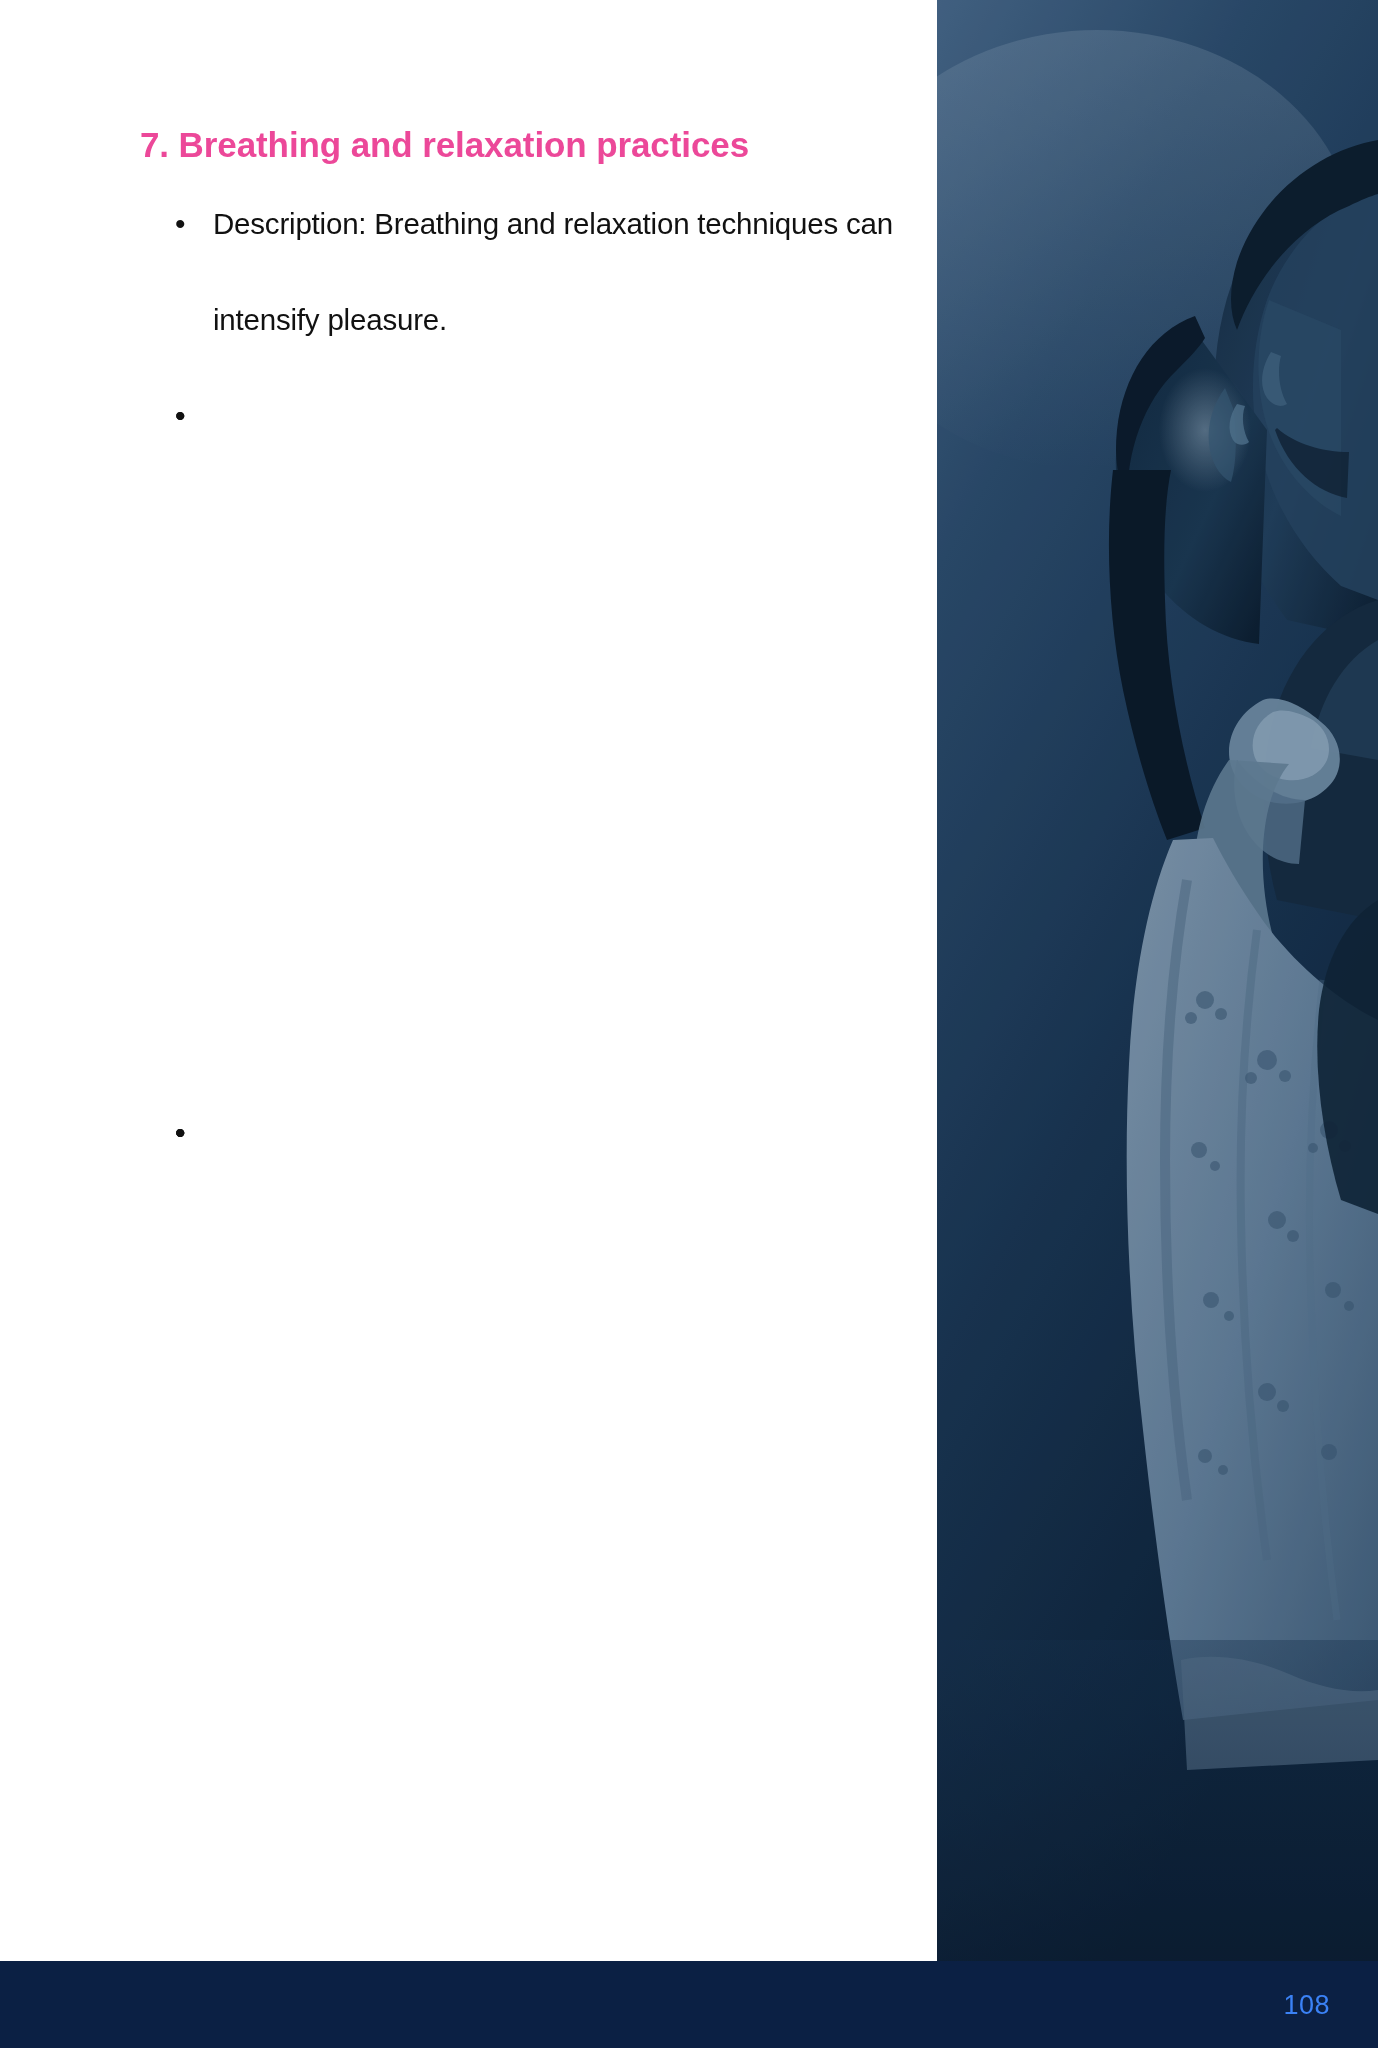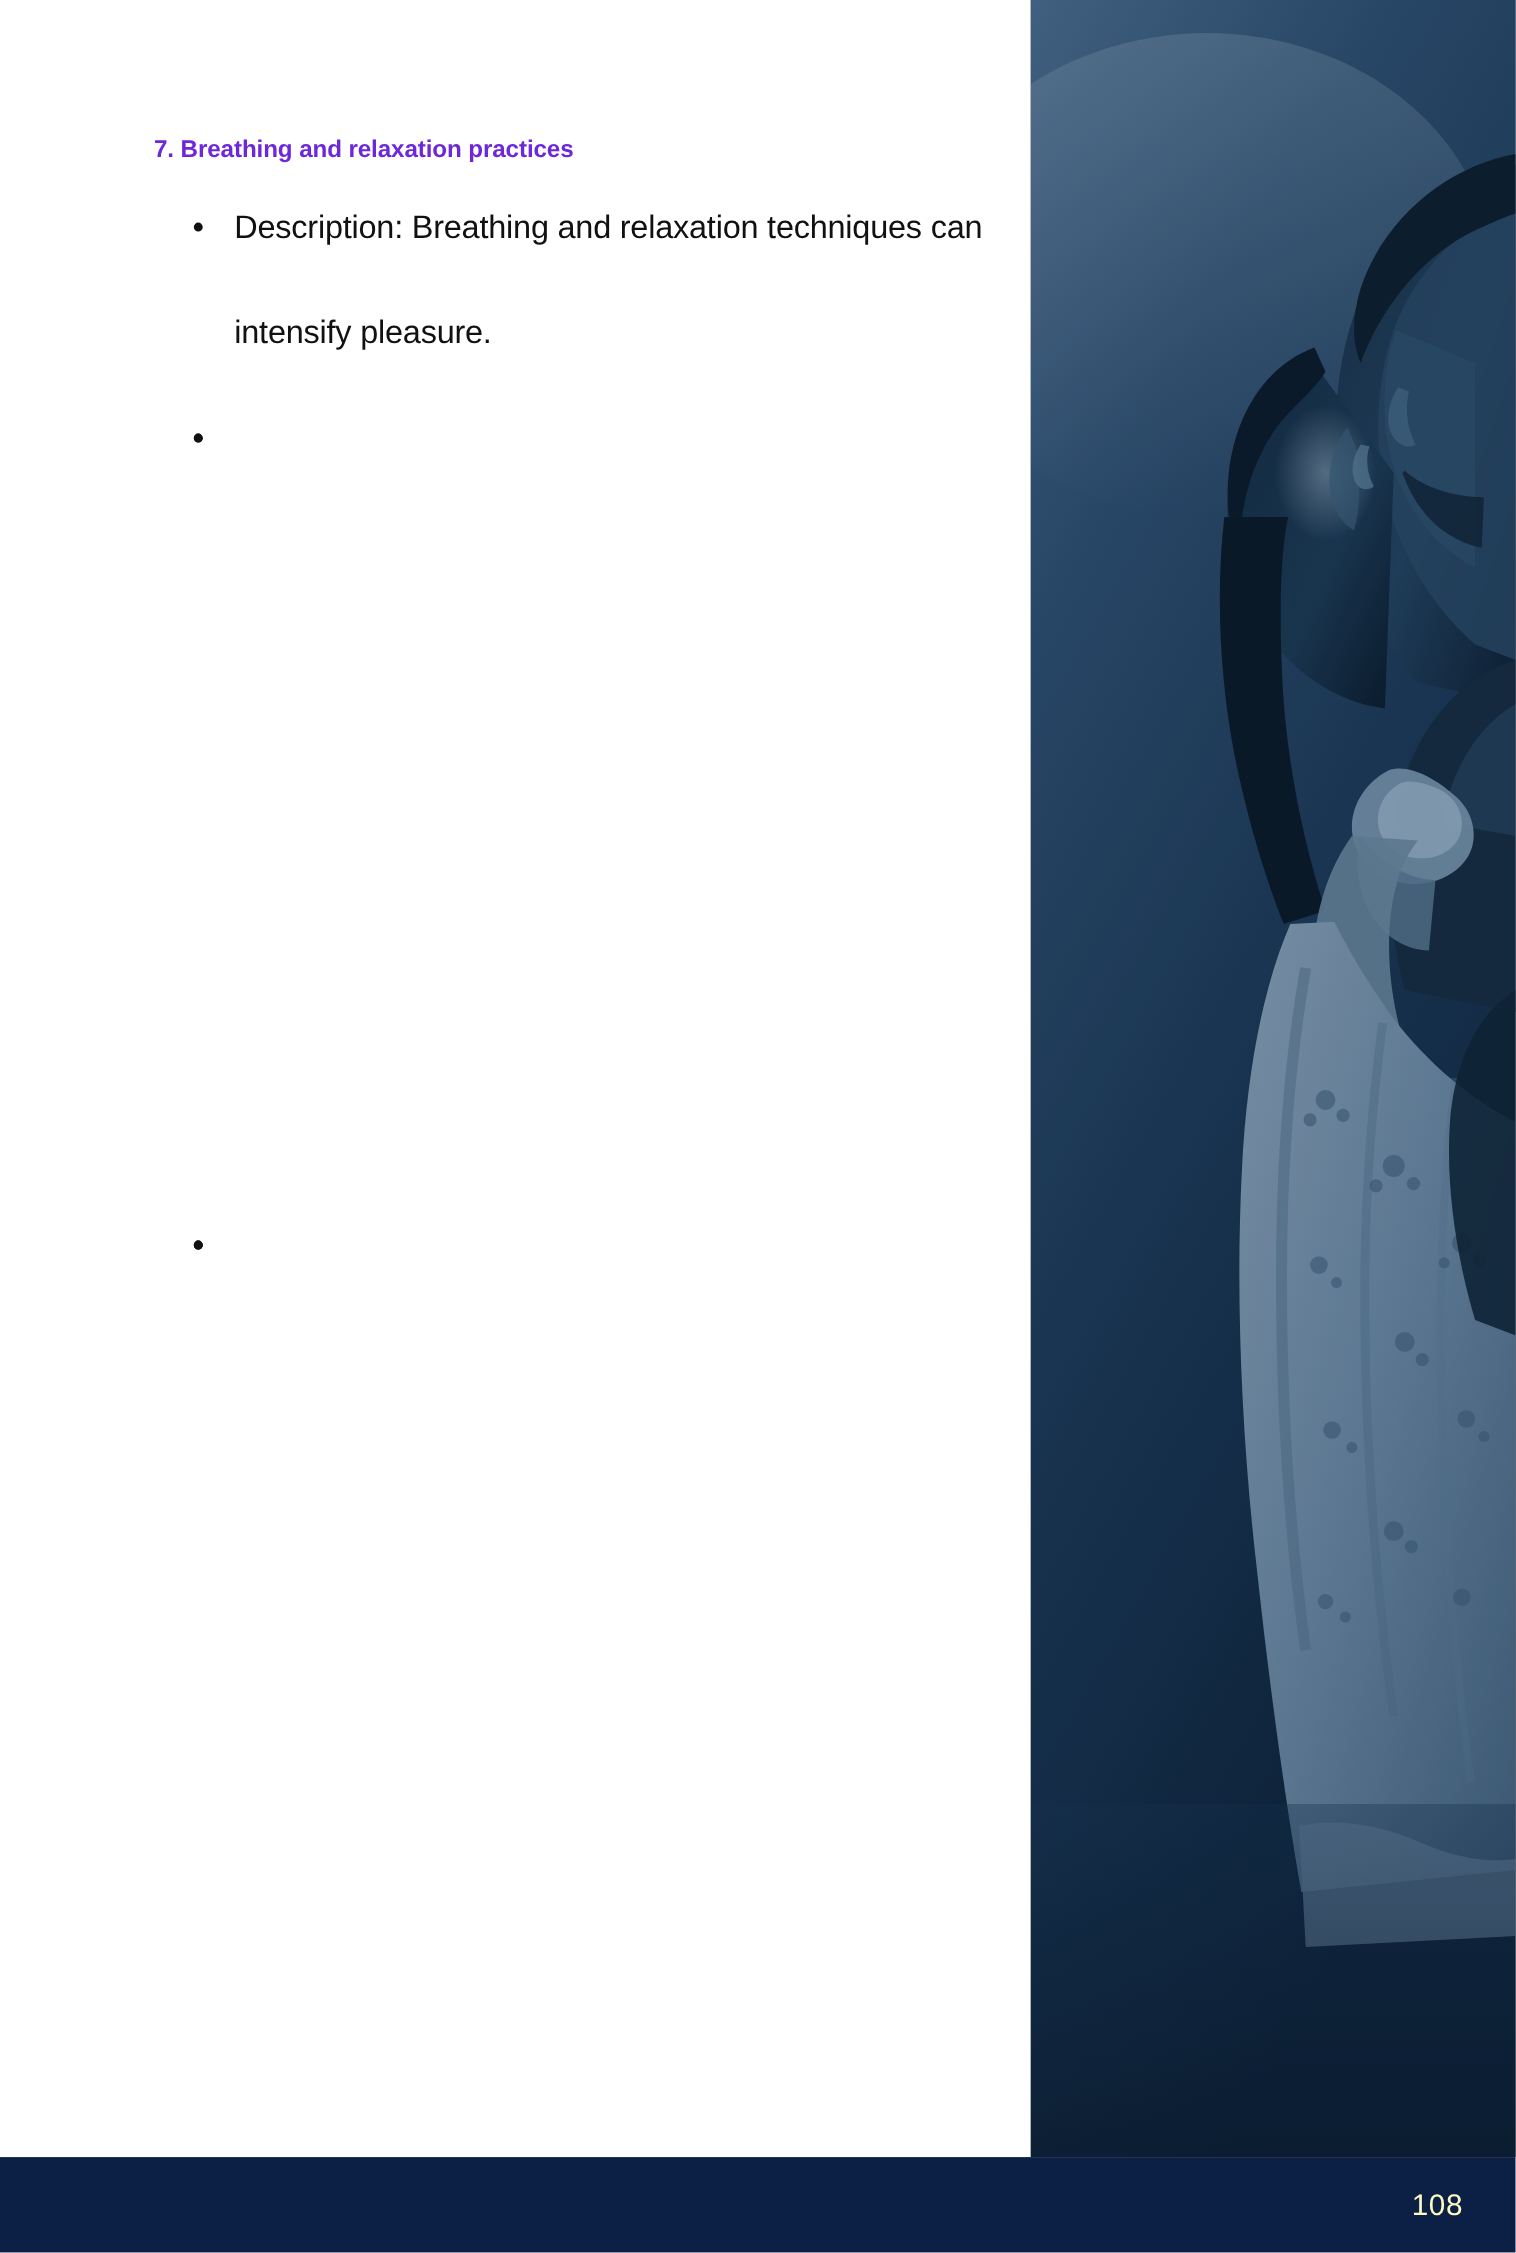--- a/index.html
+++ b/index.html
@@ -50,23 +50,23 @@
 
   .section {
     position: absolute;
     left: 0;
     width: 937px;
   }
   .section-1 { top: 122px; }
   .section-2 { top: 1085px; }
 
   .section-heading {
-    font-size: 22px;
+    font-size: 35px;
     font-weight: bold;
-    color: #6d28d9;
+    color: #ec4899;
     margin: 0 0 8px 0;
     padding-left: 140px;
     letter-spacing: -0.1px;
     line-height: 1.3;
   }
 
   ul.bullets {
     list-style: none;
     margin: 0;
     padding: 0;
@@ -107,21 +107,21 @@
     bottom: 0;
     width: 1378px;
     height: 87px;
     background: #0b2044;
   }
   .footer-page-number {
     position: absolute;
     right: 48px;
     top: 50%;
     transform: translateY(-50%);
-    color: #fef9c3;
+    color: #3b82f6;
     font-size: 27px;
     letter-spacing: 0.5px;
   }
 </style>
 </head>
 <body>
 
 <div class="page">
 
   <div class="text-column">

